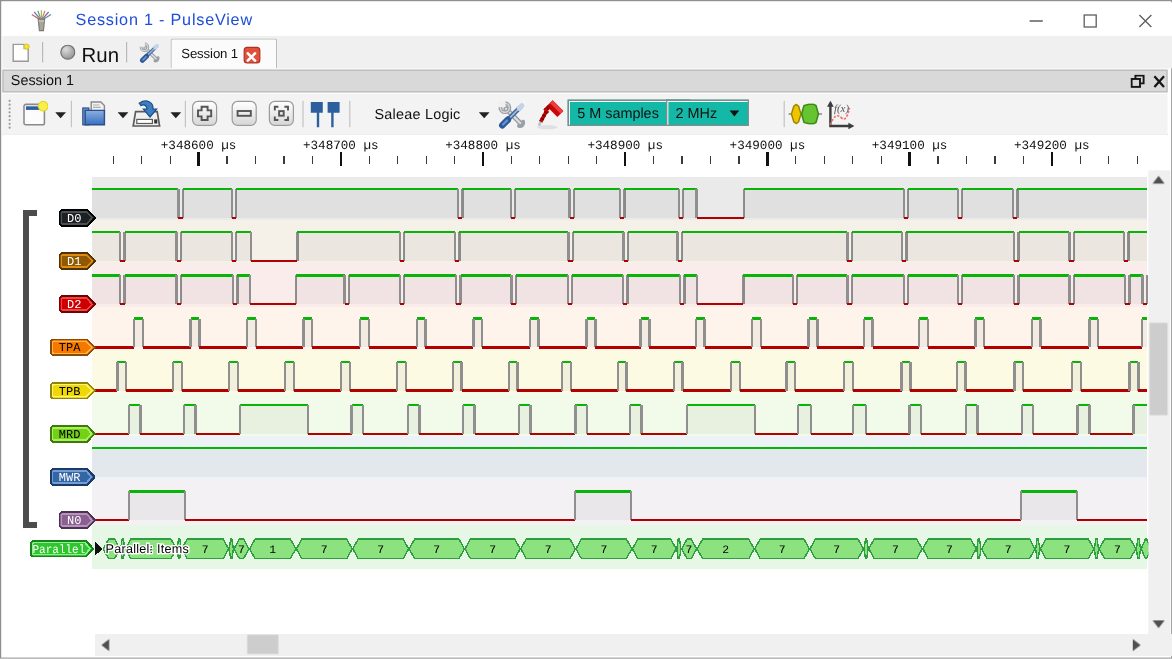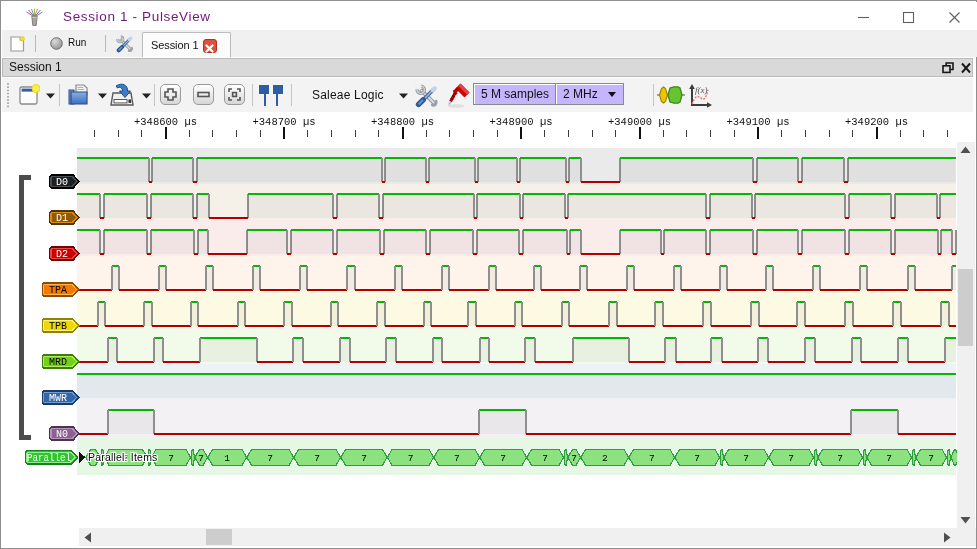--- a/index.html
+++ b/index.html
@@ -1,29 +1,29 @@
 <!DOCTYPE html>
 <html><head><meta charset="utf-8"><style>
 *{margin:0;padding:0;box-sizing:border-box}
 html,body{width:977px;height:549px;overflow:hidden;background:#fff;font-family:"Liberation Sans",sans-serif;-webkit-font-smoothing:antialiased;transform:translateZ(0)}
 .abs{position:absolute}
 #win{position:absolute;left:0;top:0;width:977px;height:549px;border:1px solid #8f8f8f;background:#fff}
 #titlebar{position:absolute;left:1px;top:1px;width:975px;height:28px;background:#fff}
-#titletext{position:absolute;left:61px;top:7px;font-size:13.5px;color:#701a75;letter-spacing:0.65px}
+#titletext{position:absolute;left:61px;top:7px;font-size:13.5px;color:#1d4ed8;letter-spacing:0.65px}
 #tabbar{position:absolute;left:1px;top:29px;width:975px;height:27px;background:#f0f0f0}
 .vsep{position:absolute;width:1px;background:#b9b9b9}
-#runtext{position:absolute;left:66px;top:7px;font-size:10px;color:#111}
+#runtext{position:absolute;left:66px;top:7px;font-size:17px;color:#111}
 #tab{position:absolute;left:141px;top:31px;width:89px;height:25px;background:#fbfbfb;border:1px solid #bcbcbc;border-bottom:none;border-radius:2px 2px 0 0}
 #tabtext{position:absolute;left:8px;top:6px;font-size:11px;color:#111;letter-spacing:-0.1px}
 #tabx{position:absolute;left:60px;top:6px;width:14px;height:14px;background:#e2503b;border:1.5px solid #ad3224;border-radius:3px}
 #dockhdr{position:absolute;left:1px;top:57px;width:971px;height:19px;background:#d9d9d9;border:1px solid #bababa}
 #dockhdrtext{position:absolute;left:6px;top:1px;font-size:12px;color:#111}
 #toolbar{position:absolute;left:1px;top:77px;width:971px;height:35px;background:#f3f3f3;border-bottom:1px solid #c6c6c6}
 .tbtn{position:absolute;width:21px;height:21px;top:6px;border:1px solid #9a9a9a;border-radius:5px;background:linear-gradient(#ffffff,#e9e9e9 55%,#d6d6d6)}
-.combo{position:absolute;top:5px;height:22px;background:#c4b5fd;border:1px solid #898989;box-shadow:inset 1px 1px 0 #fdfdfd;font-size:12px;color:#111;line-height:20px;padding-left:7px}
+.combo{position:absolute;top:5px;height:22px;background:#14b8a6;border:1px solid #898989;box-shadow:inset 1px 1px 0 #fdfdfd;font-size:12px;color:#111;line-height:20px;padding-left:7px}
 .combo .arr{position:absolute;right:7px;top:8px;width:0;height:0;border-left:4.5px solid transparent;border-right:4.5px solid transparent;border-top:5px solid #111}
 #wavearea{position:absolute;left:1px;top:111px;width:971px;height:419px;background:#fff}
 .sb{position:absolute;background:#f0f0f0}
 .sbthumb{position:absolute;background:#cdcdcd}
 </style></head><body>
 <div id="win">
 <div id="titlebar">
  <svg class="abs" style="left:23px;top:6px" width="19" height="19" viewBox="0 0 19 19">
    <g stroke-width="1">
    <path d="M9.5 9 L1.5 4" stroke="#c06060"></path>

